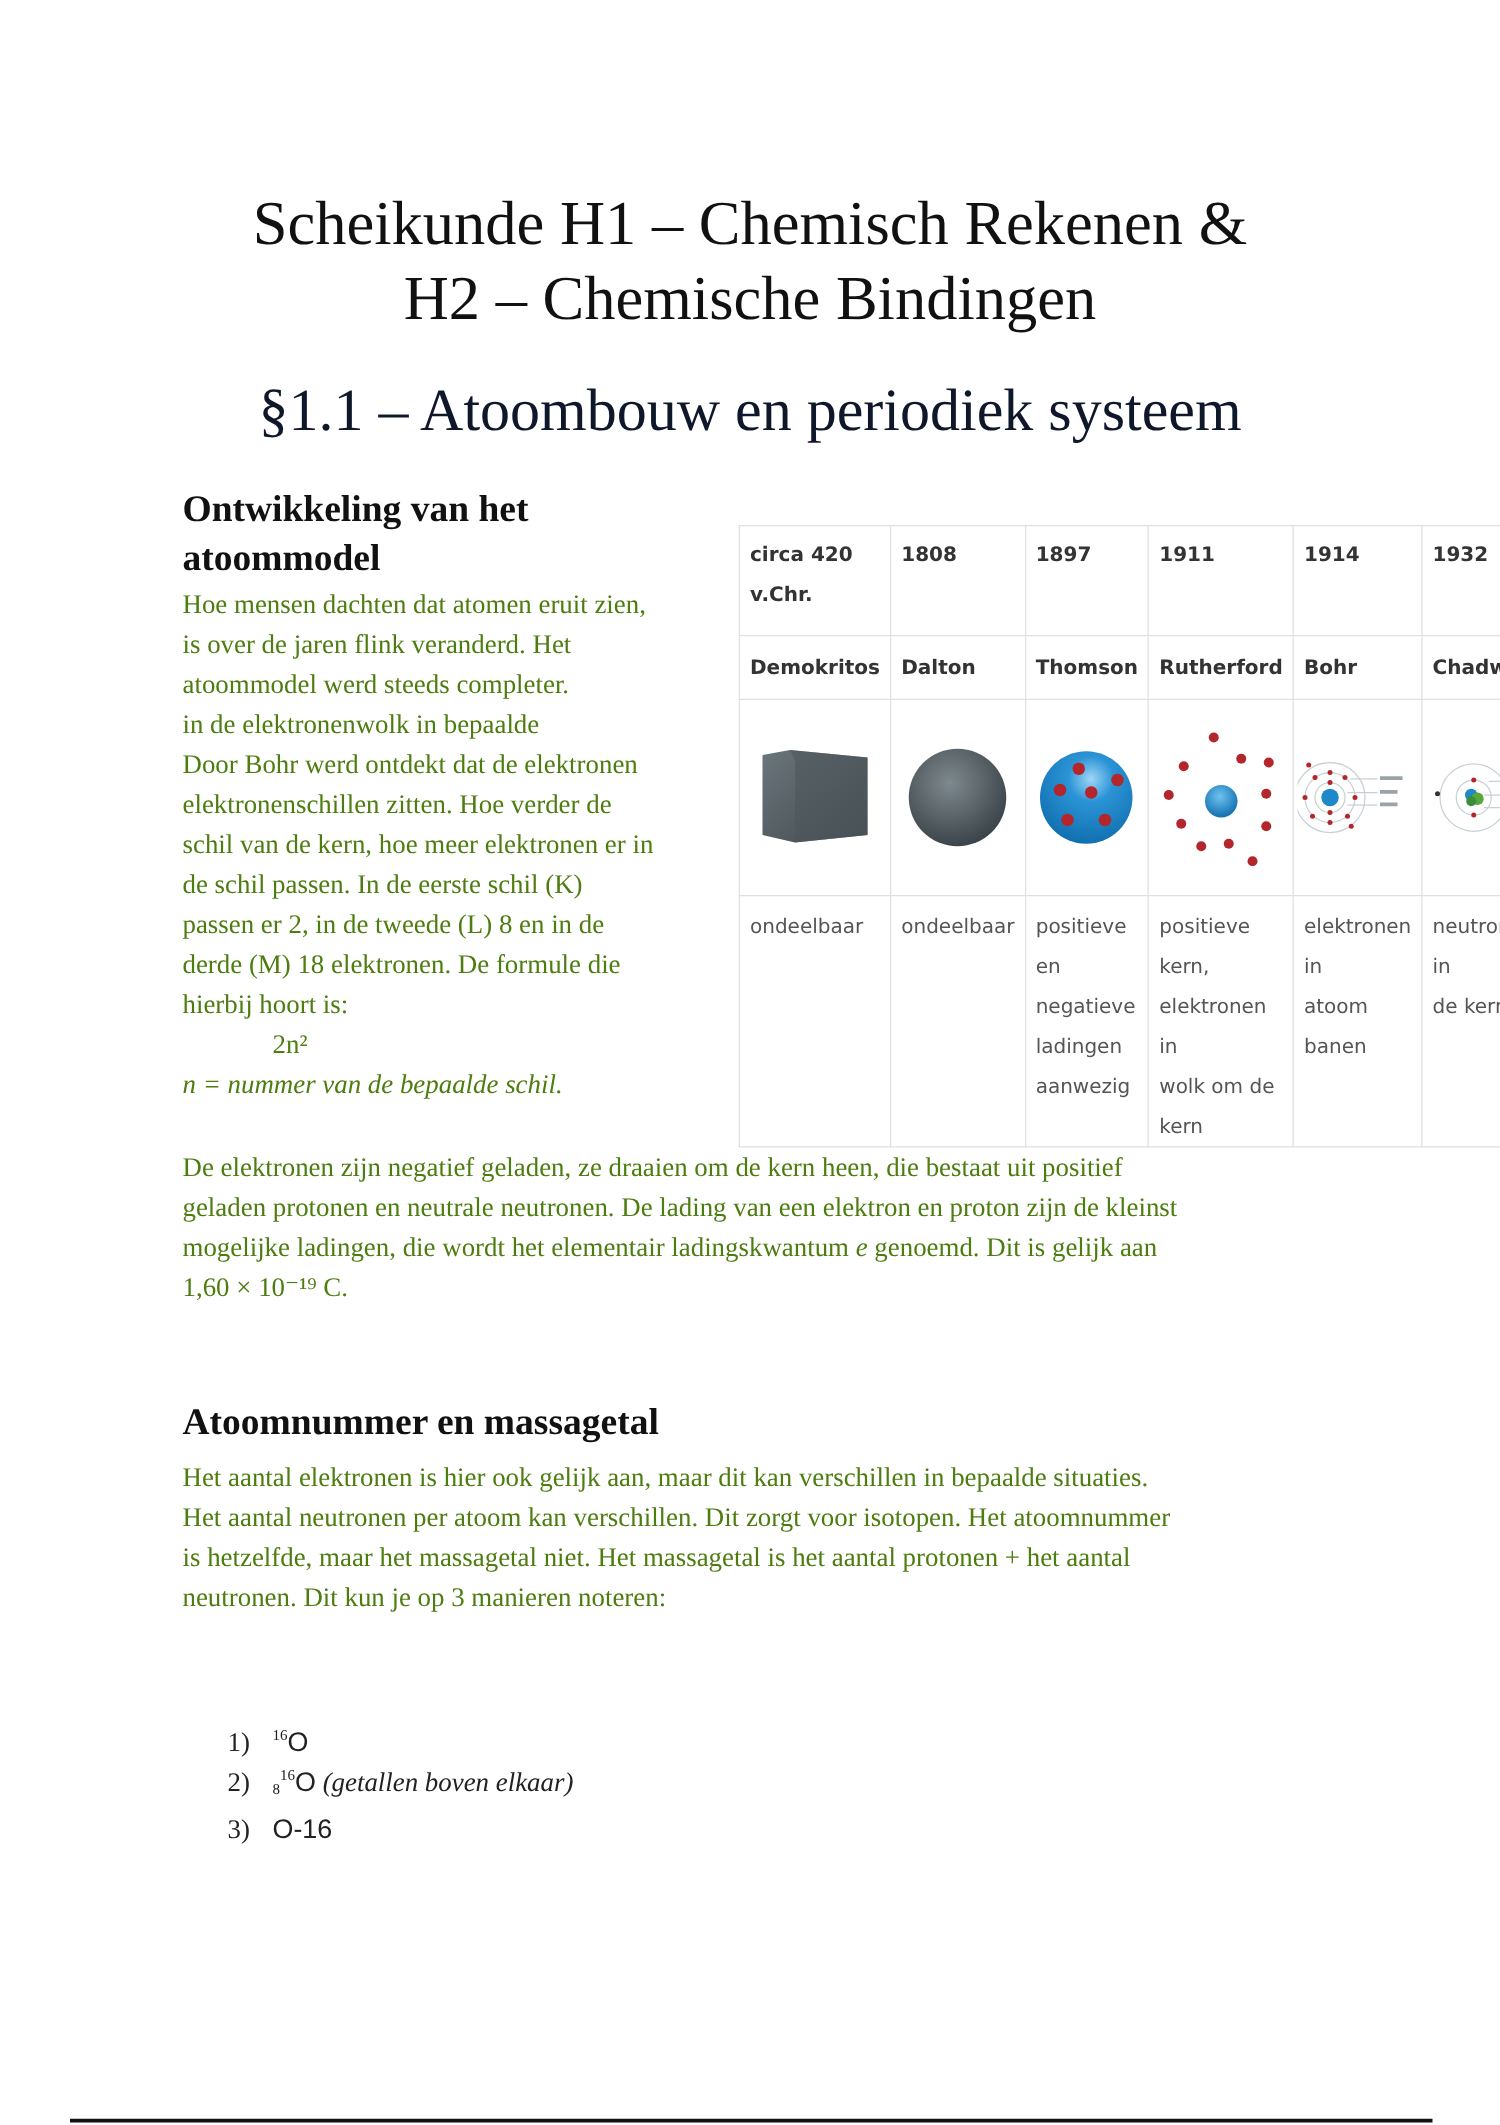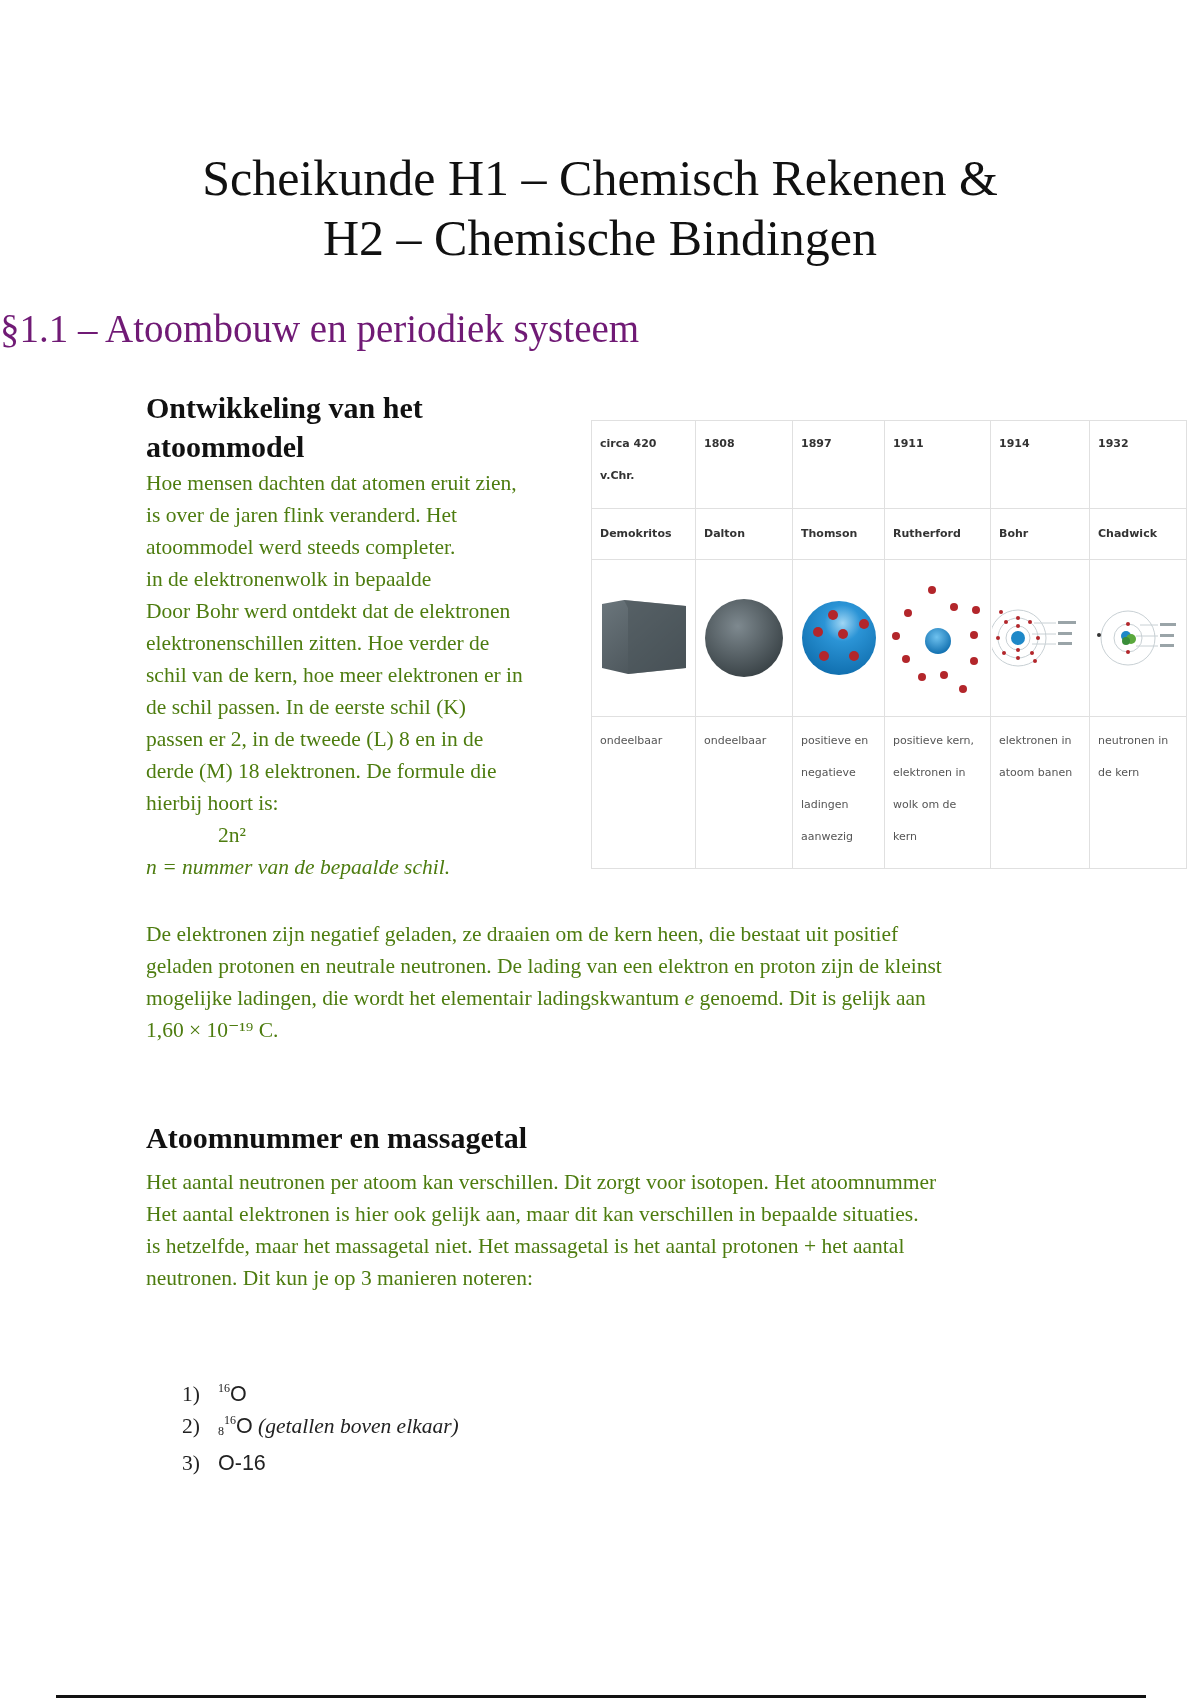--- a/index.html
+++ b/index.html
@@ -6,22 +6,22 @@
   body {
     width: 1200px; height: 1700px; position: relative; overflow: hidden;
     font-family: "Liberation Serif", "DejaVu Serif", serif; color: #1a1a1a;
   }
   .abs { position: absolute; }
   .title {
     left: 0; width: 1200px; top: 148px; text-align: center;
     font-size: 50px; line-height: 60px; font-weight: normal; margin: 0; color: #111;
   }
   .subtitle {
-    left: 0; width: 1200px; top: 306px; text-align: left;
-    font-size: 39px; line-height: 46px; font-weight: normal; margin: 0; color: #701a75;
+    left: 0; width: 1200px; top: 306px; text-align: center;
+    font-size: 48px; line-height: 46px; font-weight: normal; margin: 0; color: #0f172a;
   }
   .h2 {
     font-size: 30px; line-height: 39px; font-weight: bold; margin: 0; color: #111;
   }
   .body-text { font-size: 21.5px; line-height: 32px; color: #4d7c0f; }
   .left-col { left: 146px; top: 388px; width: 430px; }
   .left-col p { margin: 0; }
   .formula { padding-left: 72px; }
   .italic { font-style: italic; }
   .para2 { left: 146px; top: 918px; width: 930px; }
@@ -37,21 +37,21 @@
   .list .sans { font-family: "Liberation Sans", "DejaVu Sans", sans-serif; }
 
   
   .tbl {
     left: 591px; top: 420px; border-collapse: collapse;
     font-family: "DejaVu Sans", "Liberation Sans", sans-serif; color: #333;
     background: #fff;
   }
   .tbl td {
     border: 1.5px solid #e0e0e0; vertical-align: top; padding: 0 8px;
-    font-size: 11px; line-height: 32px;
+    font-size: 16px; line-height: 32px;
   }
   .tbl tr.r-year td { height: 80px; font-weight: bold; padding-top: 7px; line-height: 32px; }
   .tbl tr.r-name td { height: 50px; font-weight: bold; vertical-align: middle; }
   .tbl tr.r-img td { height: 156px; vertical-align: middle; text-align: center; padding: 0; }
   .tbl tr.r-desc td { height: 143px; font-weight: normal; color: #555; padding-top: 8px; }
   .tbl td.c0 { width: 87px; }
   .tbl td.c1 { width: 80px; }
   .tbl td.c2 { width: 75px; }
   .tbl td.c3 { width: 89px; }
   .tbl td.c4 { width: 82px; }
@@ -265,22 +265,22 @@
 <div class="abs para2 body-text">
   <p>De elektronen zijn negatief geladen, ze draaien om de kern heen, die bestaat uit positief</p>
   <p>geladen protonen en neutrale neutronen. De lading van een elektron en proton zijn de kleinst</p>
   <p><span>mogelijke ladingen, die wordt het elementair ladingskwantum </span><span class="italic">e</span><span> genoemd. Dit is gelijk aan</span></p>
   <p>1,60 × 10⁻¹⁹ C.</p>
 </div>
 
 <h3 class="abs h2 section2-h">Atoomnummer en massagetal</h3>
 
 <div class="abs para3 body-text">
+  <p>Het aantal elektronen is hier ook gelijk aan, maar dit kan verschillen in bepaalde situaties.</p>
   <p>Het aantal neutronen per atoom kan verschillen. Dit zorgt voor isotopen. Het atoomnummer</p>
-  <p>Het aantal elektronen is hier ook gelijk aan, maar dit kan verschillen in bepaalde situaties.</p>
   <p>is hetzelfde, maar het massagetal niet. Het massagetal is het aantal protonen + het aantal</p>
   <p>neutronen. Dit kun je op 3 manieren noteren:</p>
 </div>
 
 <ol class="abs list">
   <li>
     <span class="num">1)</span><sup>16</sup><span class="sans">O</span>
   </li>
   <li>
     <span class="num">2)</span><sub class="left">8</sub><sup>16</sup><span class="sans">O</span> <span class="italic">(getallen boven elkaar)</span>

